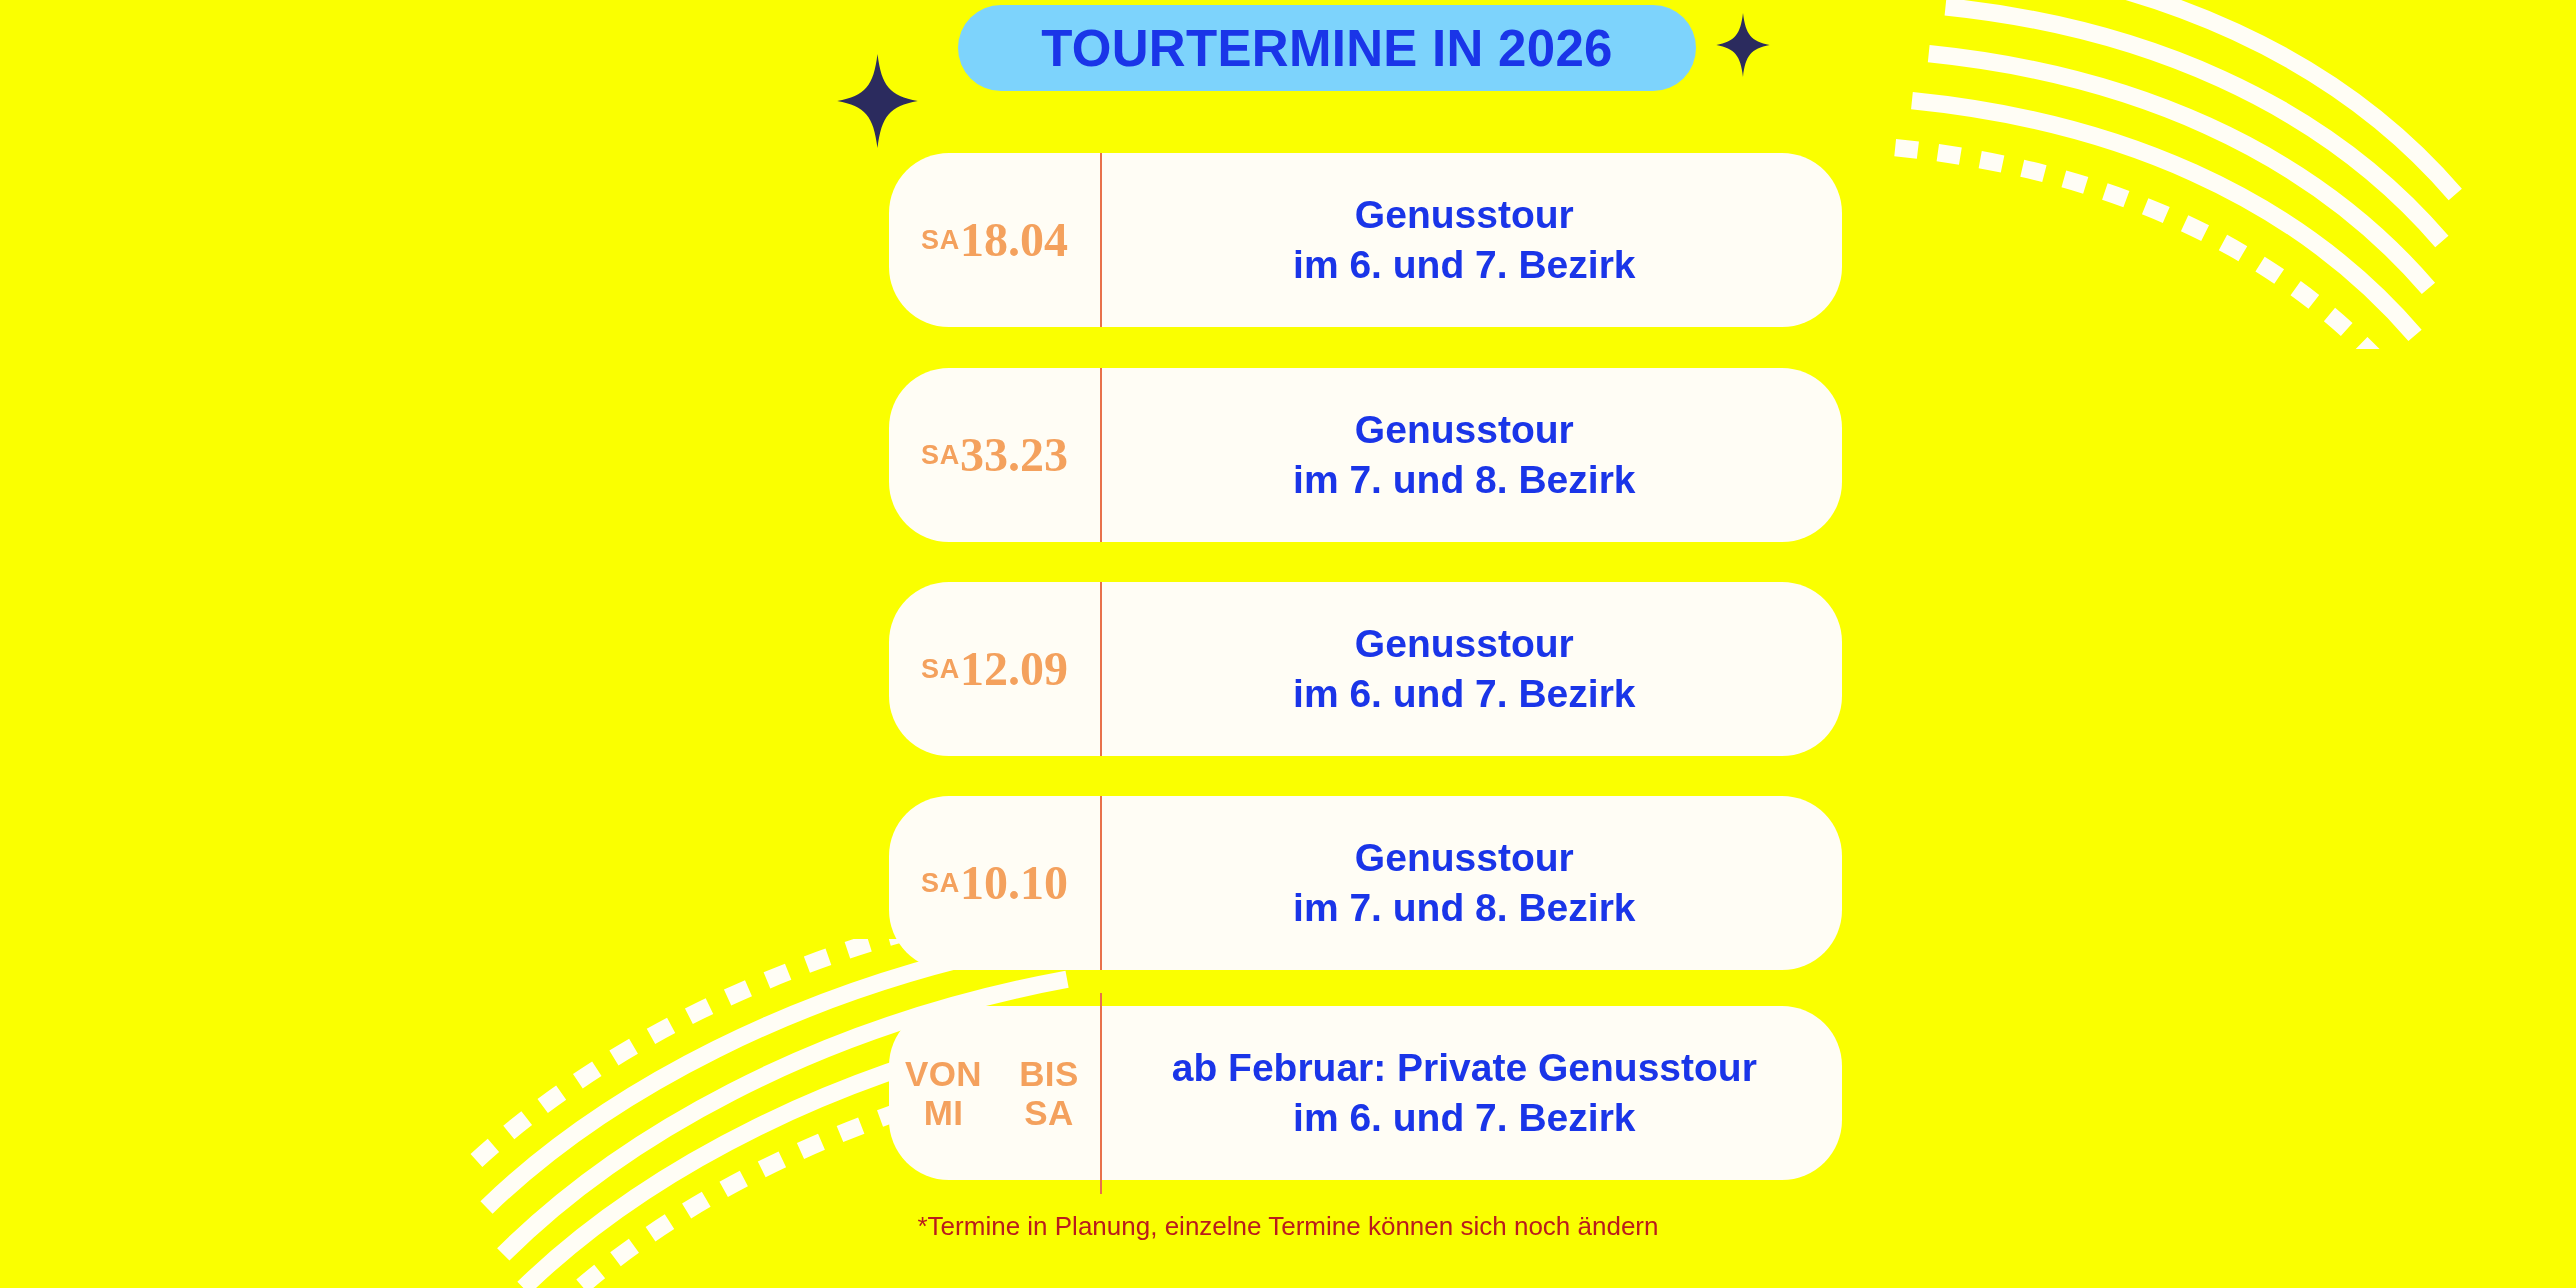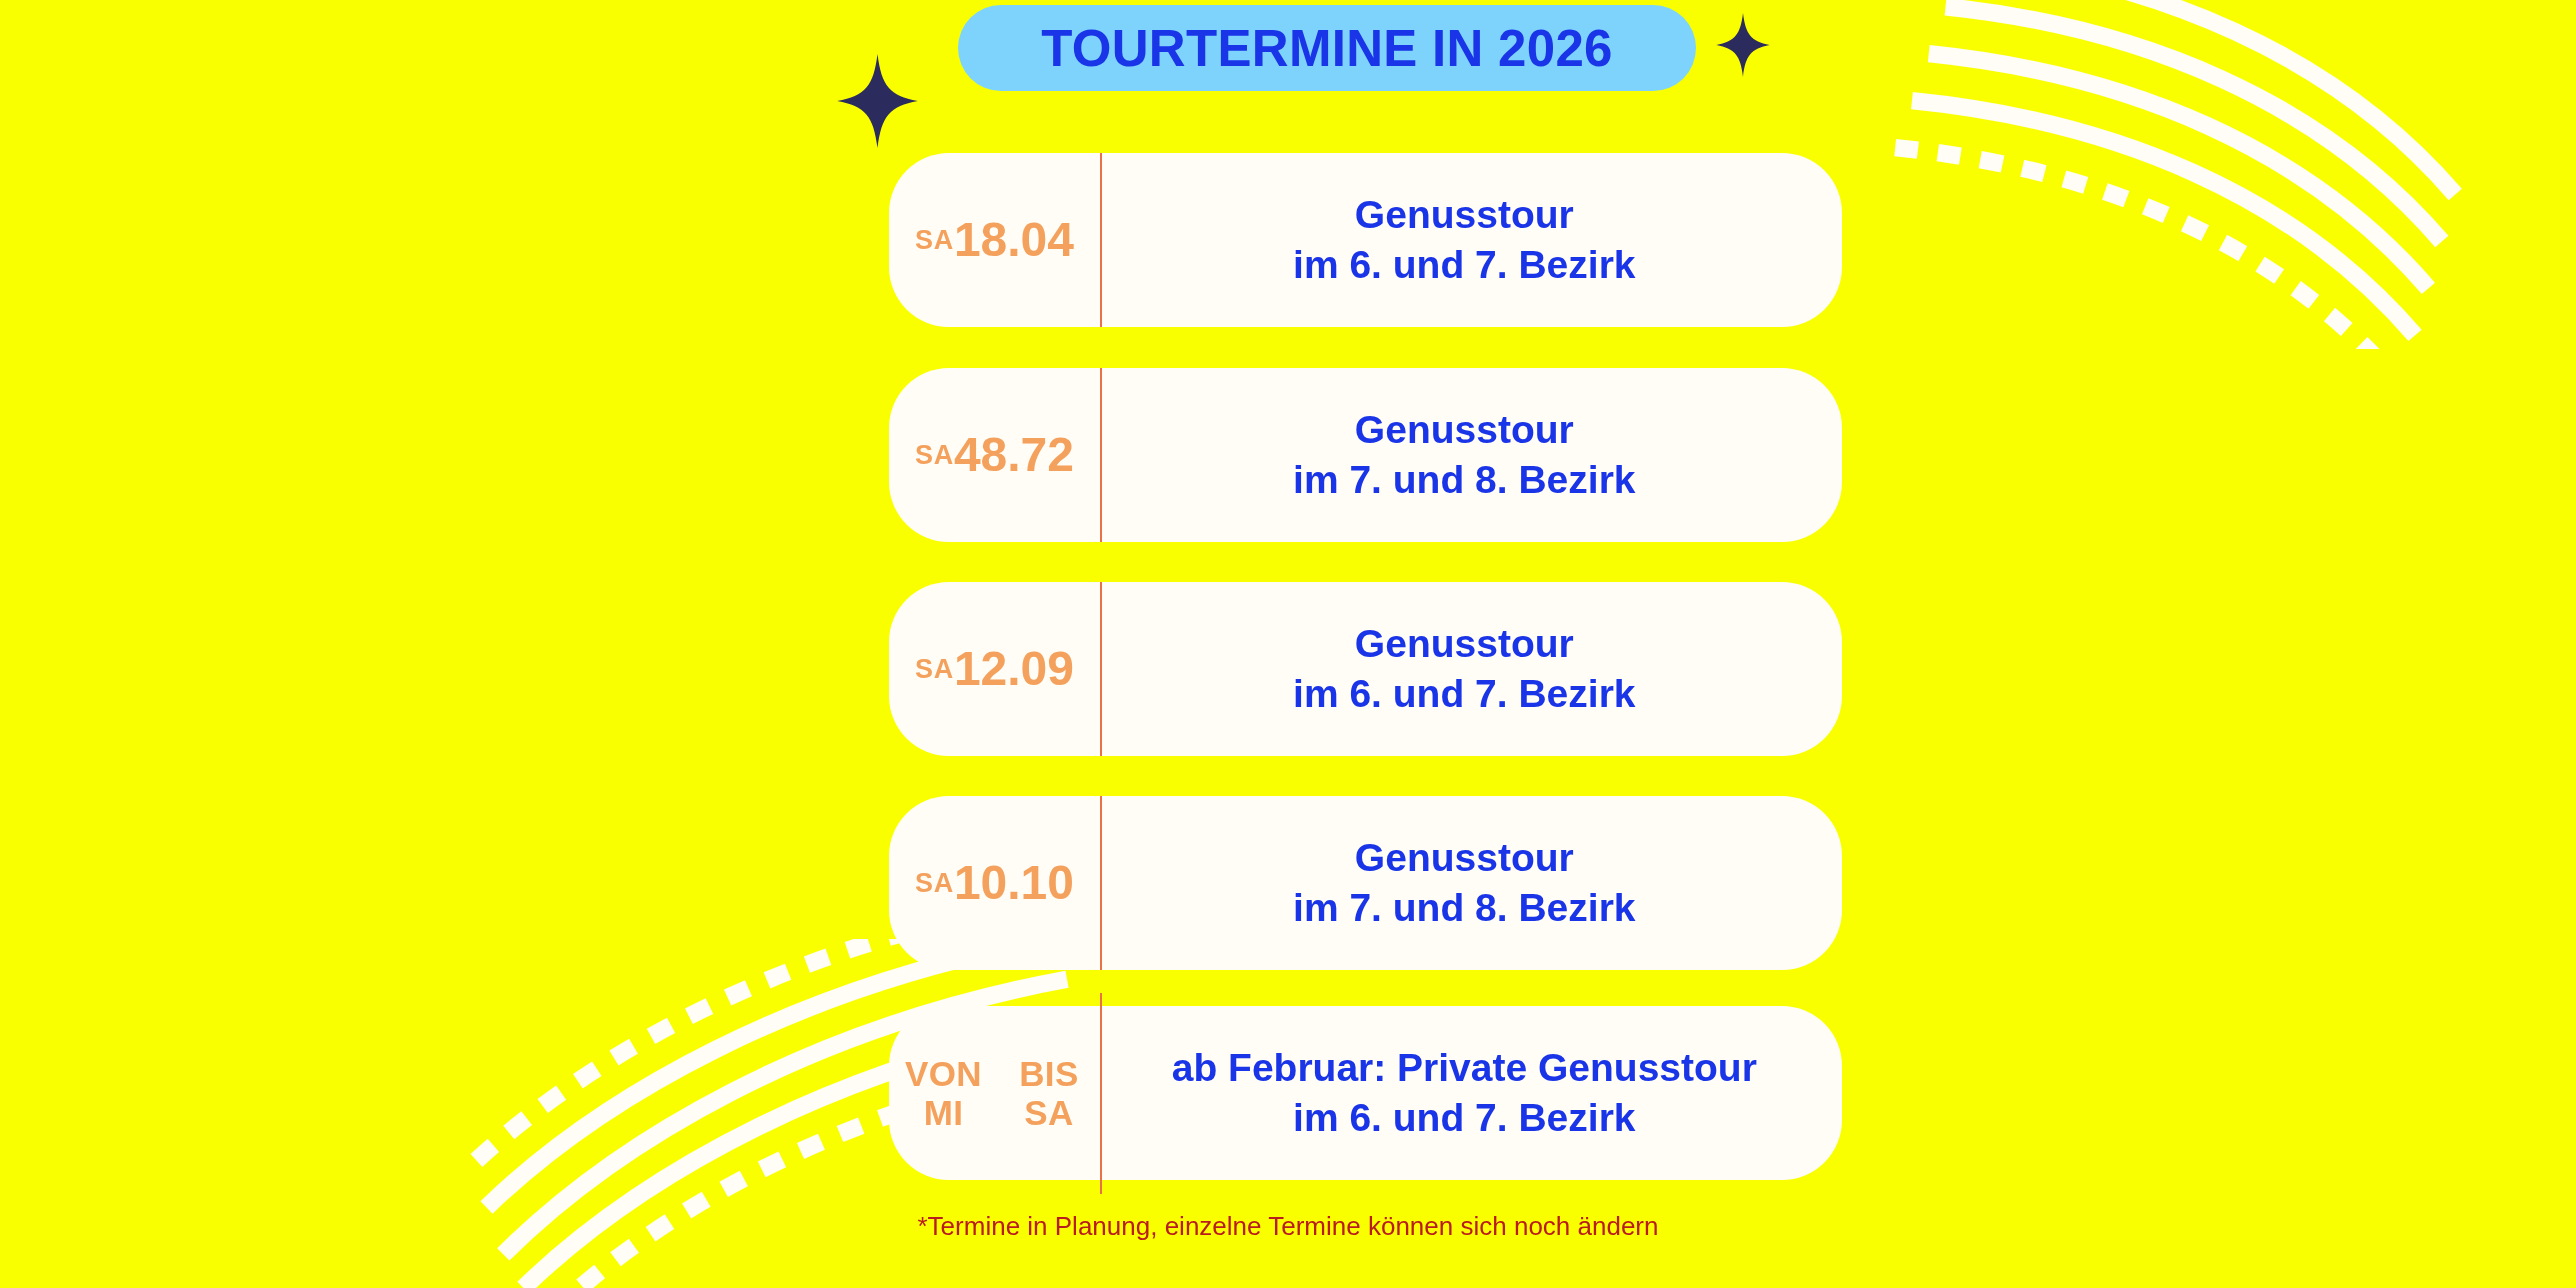--- a/index.html
+++ b/index.html
@@ -105,20 +105,21 @@
     font-size: 27px;
     font-weight: bold;
     letter-spacing: 0.7px;
     line-height: 1.05;
   }
   .date-day {
     font-size: 48px;
     font-weight: bold;
     letter-spacing: 0px;
     line-height: 1.05;
+    font-family: Liberation Serif, serif;
   }
   .date-dow-2 {
     font-size: 35px;
     font-weight: bold;
     letter-spacing: 0.3px;
     line-height: 1.12;
     text-align: center;
   }
 
   .divider {
@@ -214,21 +215,21 @@
       </div>
       <div class="tour-cell">
         <div class="tour-line1">Genusstour</div>
         <div class="tour-line2">im 6. und 7. Bezirk</div>
       </div>
     </div>
 
     <div class="row row-1">
       <div class="date-cell">
         <div class="date-dow">SA</div>
-        <div class="date-day">48.72</div>
+        <div class="date-day">33.23</div>
       </div>
       <div class="tour-cell">
         <div class="tour-line1">Genusstour</div>
         <div class="tour-line2">im 7. und 8. Bezirk</div>
       </div>
     </div>
 
     <div class="row row-2">
       <div class="date-cell">
         <div class="date-dow">SA</div>

